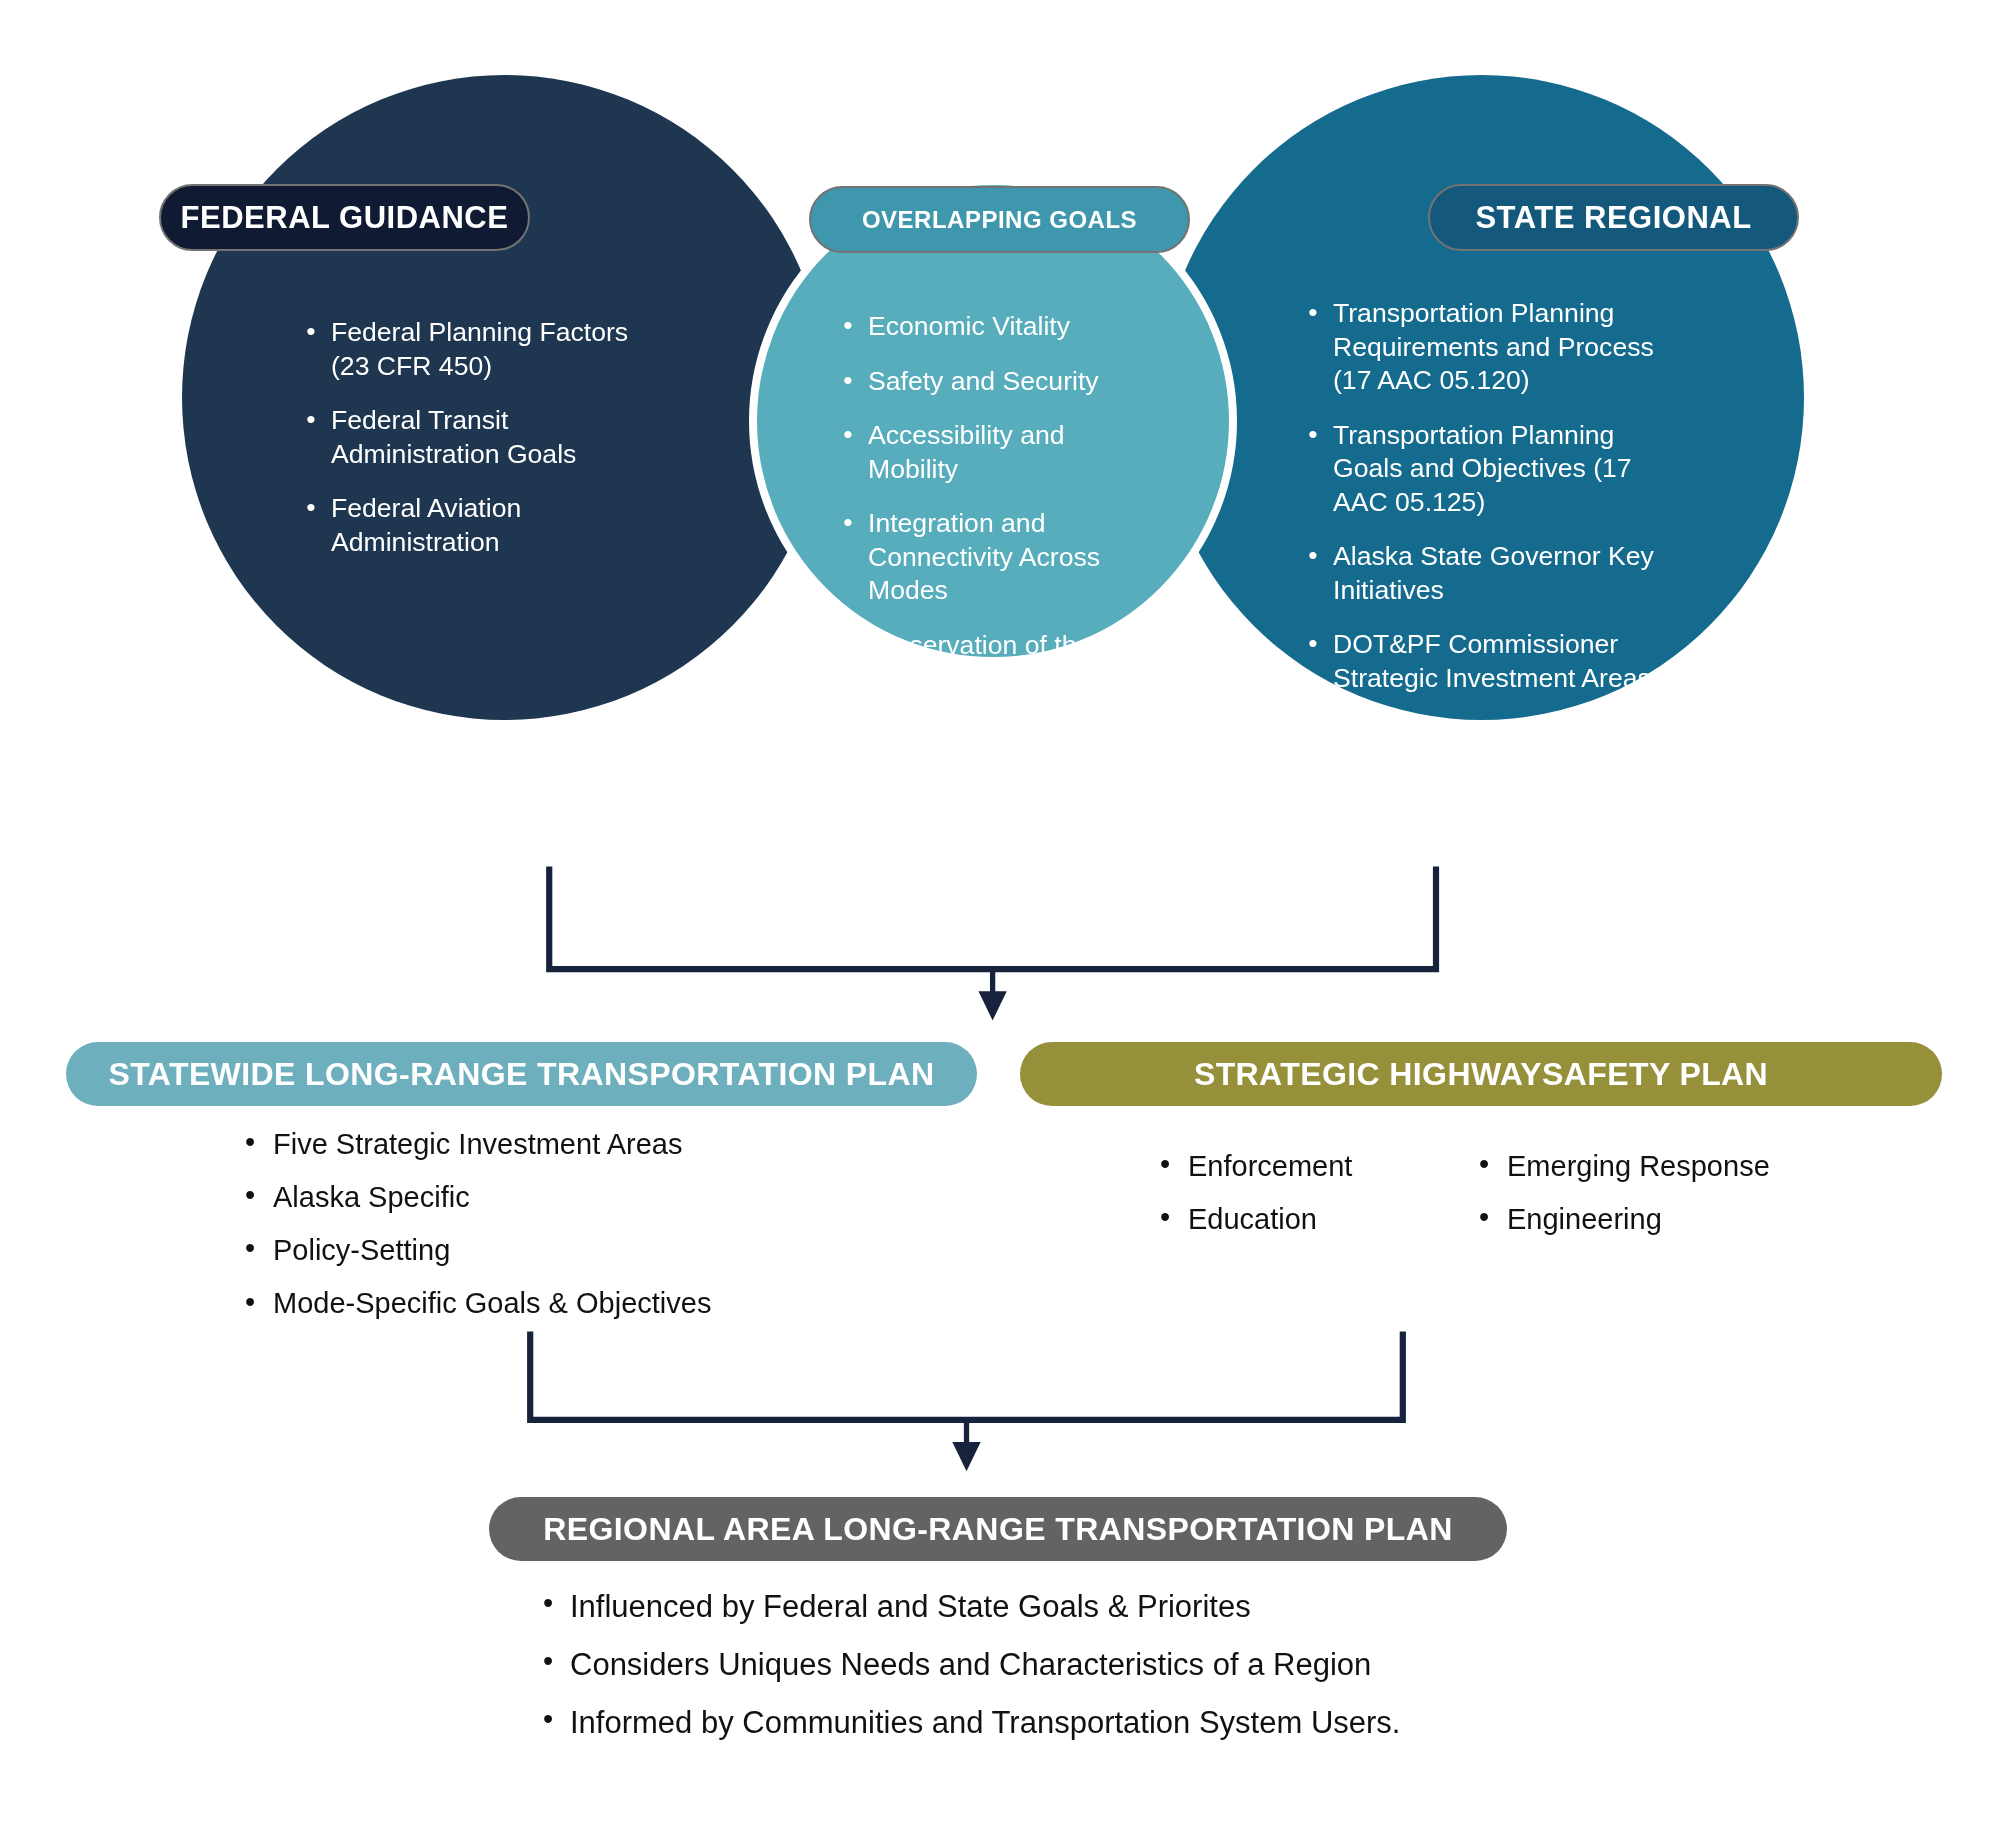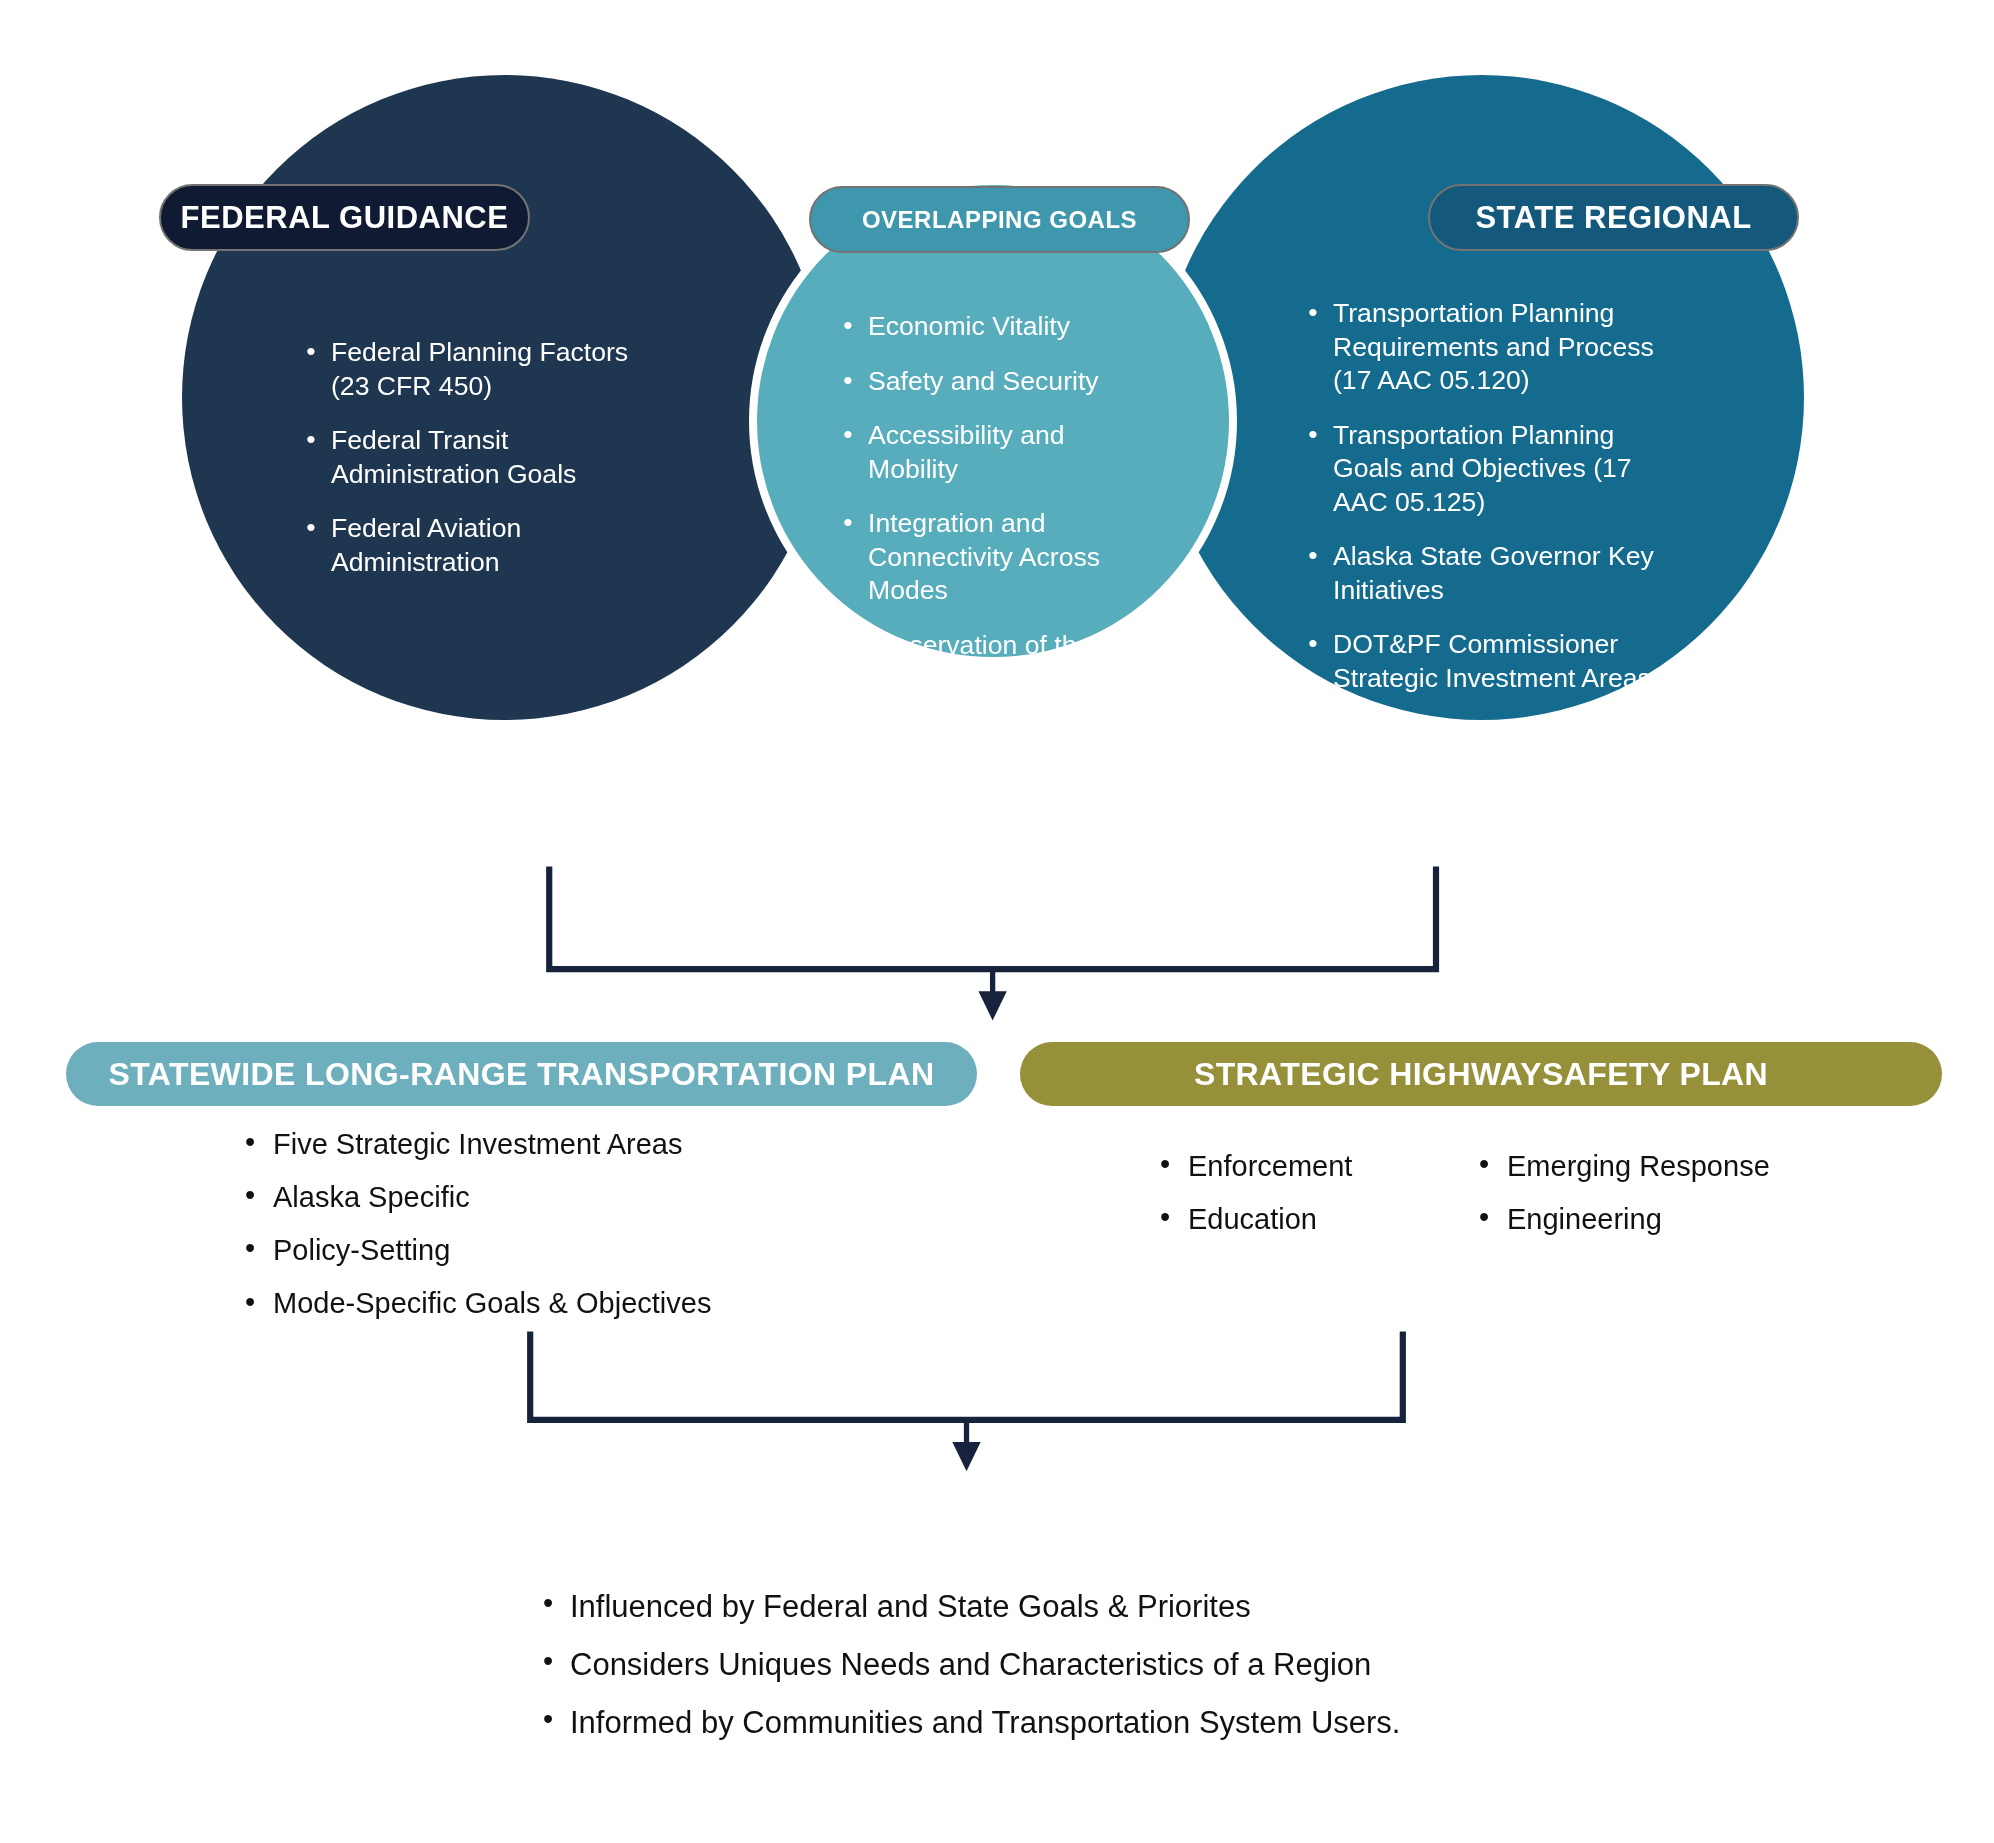--- a/index.html
+++ b/index.html
@@ -75,21 +75,21 @@
   .circle-list li::before {
     content: "\2022";
     position: absolute;
     left: 5.3px;
     top: -0.9px;
     font-size: 26.6px;
     line-height: 1.26;
   }
   #list-federal {
     left: 301px;
-    top: 336px;
+    top: 316px;
     width: 332px;
   }
   #list-overlap {
     left: 838px;
     top: 310px;
     width: 319px;
   }
   #list-state {
     left: 1303px;
     top: 297px;
@@ -290,20 +290,21 @@
   </ul>
 
   <svg class="connector" id="connector-bottom" style="left:479px; top:1312px; width:975px; height:177px;" viewBox="0 0 1100 200">
     <g stroke="#17233c" fill="none" stroke-width="7">
       <path d="M 57 22 L 57 122 L 1043 122 L 1043 22"></path>
       <path d="M 550 122 L 550 152" stroke-width="6"></path>
     </g>
     <polygon points="534,147 566,147 550,180" fill="#17233c"></polygon>
   </svg>
 
+  <div class="plan-bar" id="bar-regional">REGIONAL AREA LONG-RANGE TRANSPORTATION PLAN</div>
 
   <ul class="dark-list" id="list-regional">
     <li>Influenced by Federal and State Goals &amp; Priorites</li>
     <li>Considers Uniques Needs and Characteristics of a Region</li>
     <li>Informed by Communities and Transportation System Users.</li>
   </ul>
 
 </div>
 
 

